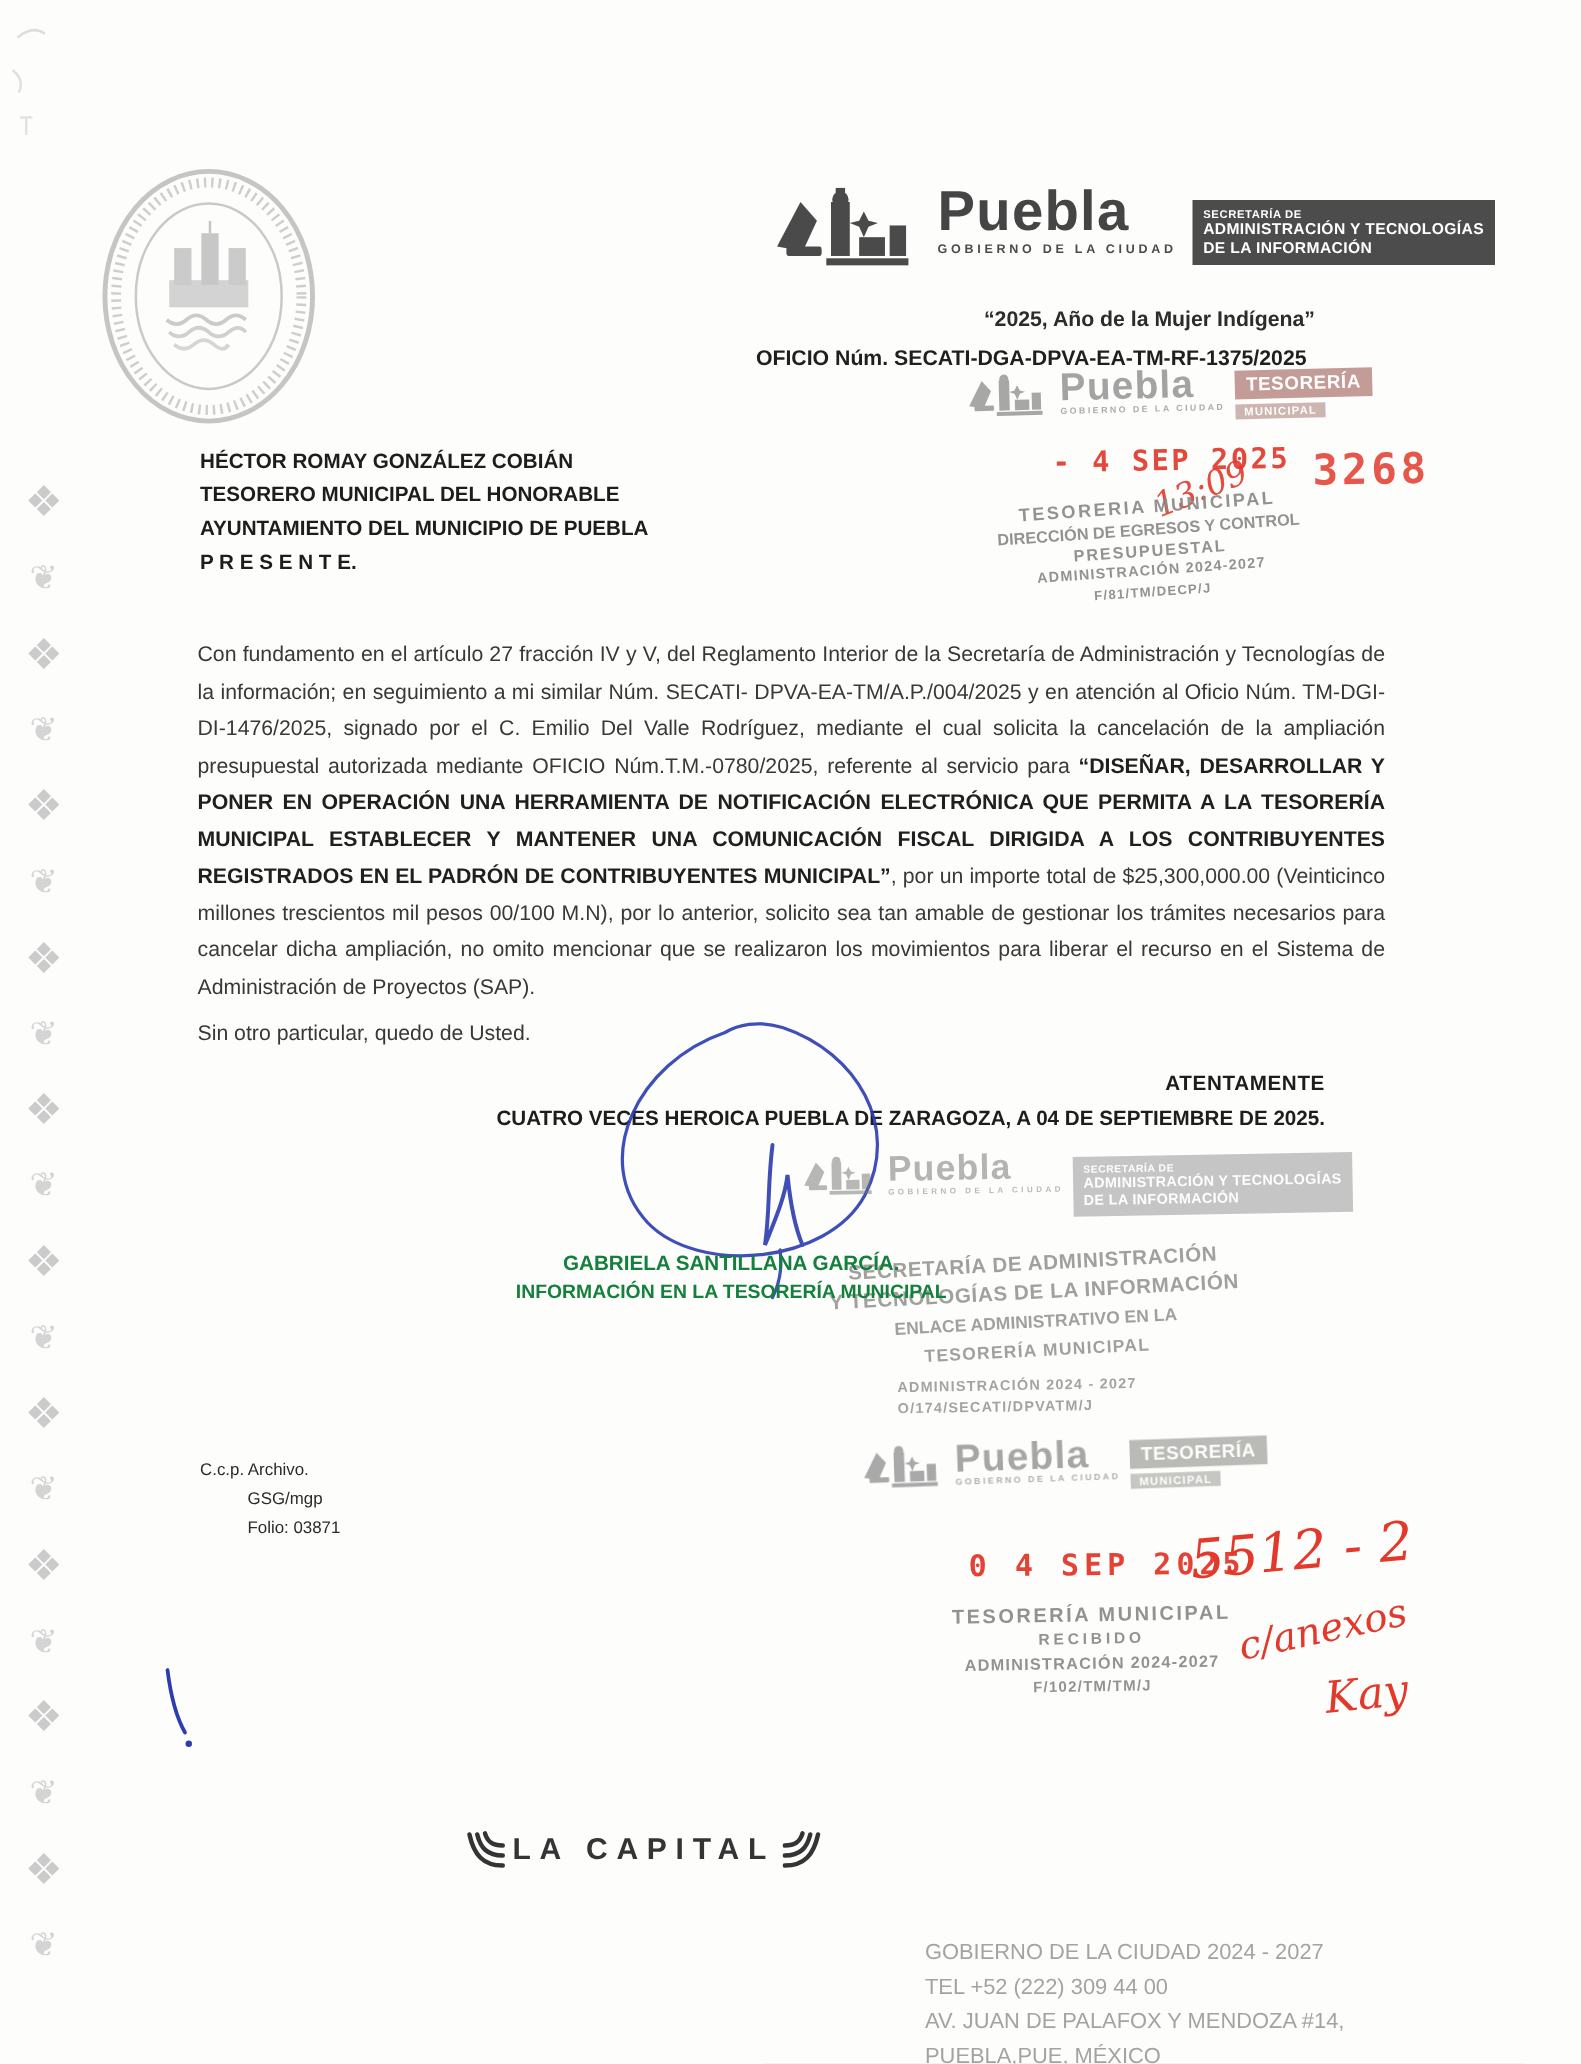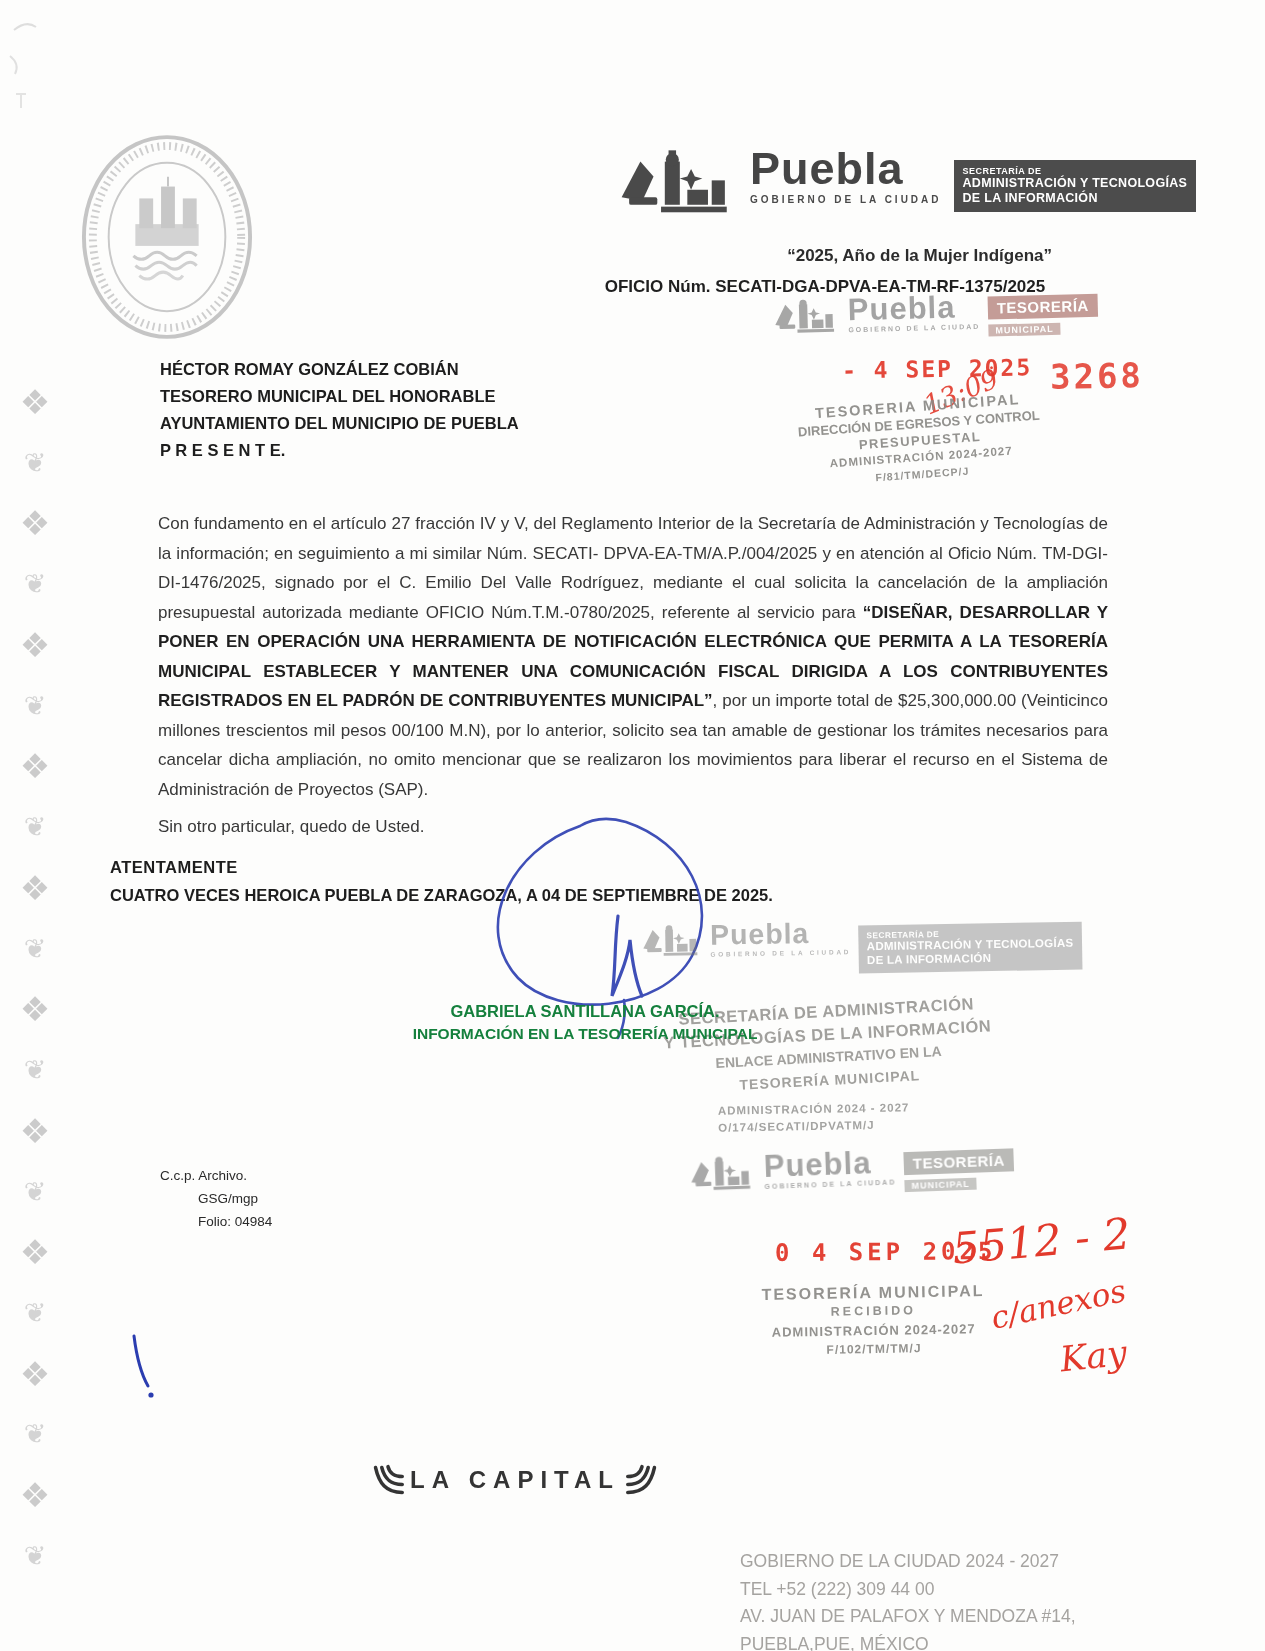--- a/index.html
+++ b/index.html
@@ -81,21 +81,21 @@
   .stamp-recibido .l1{font-size:12.5px;letter-spacing:3px;}
   .stamp-recibido .l2{font-size:13px;letter-spacing:1px;}
   .stamp-recibido .l3{font-size:12px;letter-spacing:1px;}
 
   
   .recipient{position:absolute;left:160px;top:356px;font-weight:bold;font-size:16.5px;line-height:27px;color:#1d1d1d;}
   .body-par{position:absolute;left:158px;top:492px;width:950px;font-size:17px;line-height:29.5px;
     text-align:justify;color:#383838;}
   .body-par b{color:#1f1f1f;}
   .closing{position:absolute;left:158px;top:817px;font-size:17px;color:#383838;}
-  .atent{position:absolute;left:110px;top:858px;width:950px;text-align:left;font-weight:bold;color:#1d1d1d;}
+  .atent{position:absolute;left:110px;top:858px;width:950px;text-align:right;font-weight:bold;color:#1d1d1d;}
   .atent .a1{font-size:16.5px;letter-spacing:.5px;}
   .atent .a2{font-size:16.5px;margin-top:9px;}
   .name-block{position:absolute;left:110px;top:1002px;width:950px;text-align:center;font-weight:bold;color:#15803d;}
   .name-block .nm{font-size:16.5px;}
   .name-block .t1,.name-block .t2{font-size:15.5px;line-height:26px;}
   .name-block .t1{margin-top:5px;}
   .ccp{position:absolute;left:160px;top:1126px;font-size:13.5px;color:#2a2a2a;line-height:23px;margin-top:38px;}
   .ccp .ind{padding-left:38px;}
 
   
@@ -280,21 +280,21 @@
   </div>
 
   <div class="name-block">
     <div class="nm">GABRIELA SANTILLANA GARCÍA.</div>
     <div class="t2">INFORMACIÓN EN LA TESORERÍA MUNICIPAL</div>
   </div>
 
   <div class="ccp">
     <div>C.c.p. Archivo.</div>
     <div class="ind">GSG/mgp</div>
-    <div class="ind">Folio: 04984</div>
+    <div class="ind">Folio: 03871</div>
   </div>
 
   <div class="stamp-tes-bottom">
     <div class="mini-logo">
       <svg class="mini-icon" width="68" height="45" viewBox="0 0 130 80" fill="currentColor">
         <path d="M6,52 L26,14 L40,30 L28,56 Z"></path>
           <rect x="14" y="52" width="30" height="8" rx="2"></rect>
         <rect x="52" y="14" width="16" height="46"></rect>
           <circle cx="60" cy="12" r="7"></circle>
         <path d="M80,22 l4,8 8,2 -8,3 -4,9 -4,-9 -8,-3 8,-2 Z"></path>

